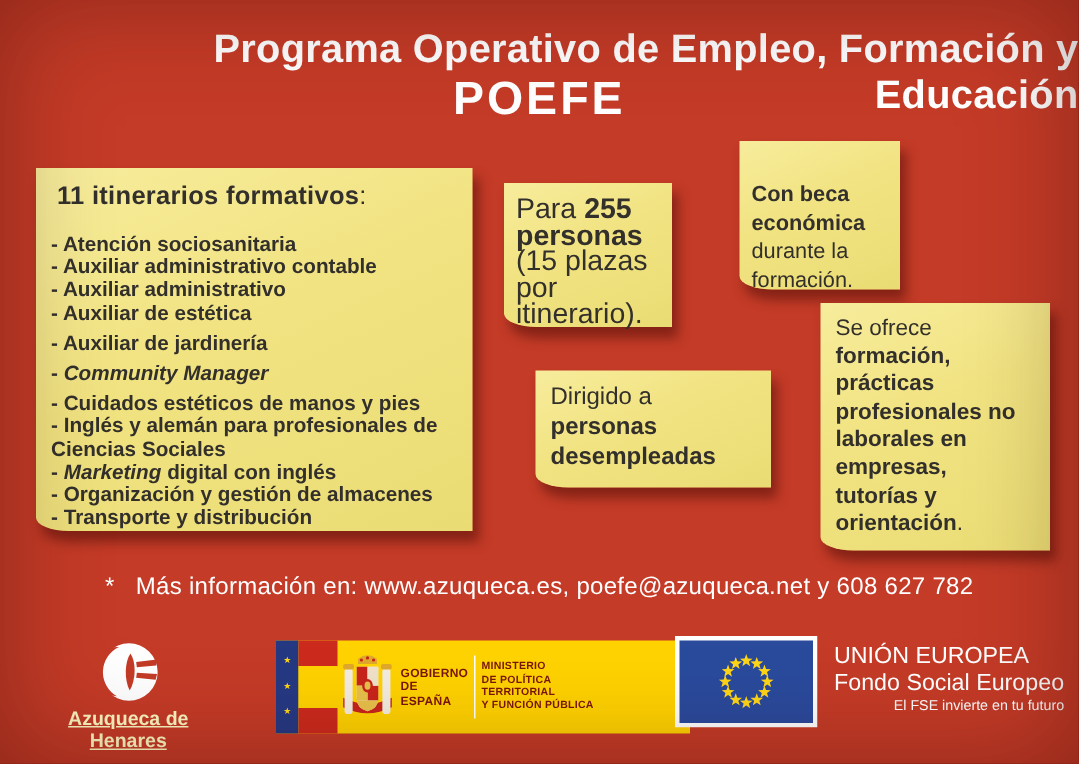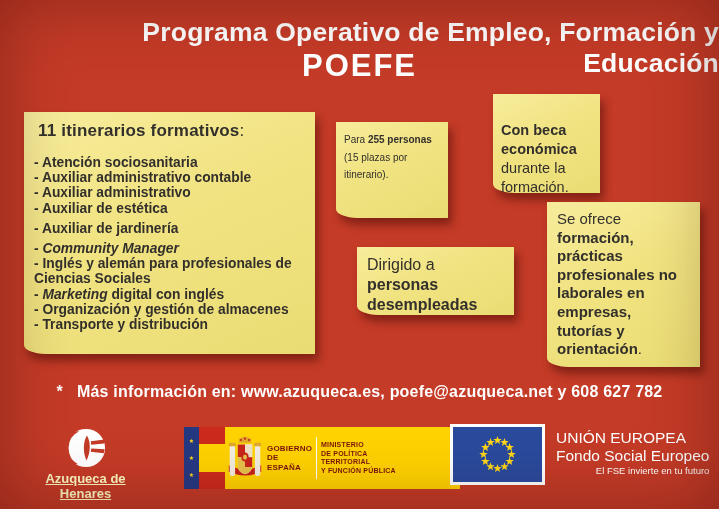--- a/index.html
+++ b/index.html
@@ -34,29 +34,29 @@
   }
   .note .rg{font-weight:normal;}
   .note em{font-style:italic;}
 
   .note-itineraries{left:24px;top:112px;width:291px;height:242px;padding:7px 8px 6px 10px;}
   .note-itineraries .heading{font-size:17px;margin:2px 0 14px 4px;letter-spacing:.2px;}
   .note-itineraries .heading .colon{font-weight:normal;}
   .note-itineraries .item{font-size:13.8px;line-height:15.2px;}
   .note-itineraries .item.gap{margin-top:5px;}
 
-  .note-capacity{left:336px;top:122px;width:112px;height:96px;padding:9px 8px;font-size:10px;line-height:17.5px;}
+  .note-capacity{left:336px;top:122px;width:112px;height:96px;padding:9px 8px;font-size:19px;line-height:17.5px;}
   .note-grant{left:493px;top:94px;width:107px;height:99px;padding:27px 8px;font-size:14.5px;line-height:19px;}
-  .note-target{left:357px;top:247px;width:157px;height:68px;padding:8px 10px;font-size:16px;line-height:20px;}
+  .note-target{left:357px;top:247px;width:157px;height:78px;padding:8px 10px;font-size:16px;line-height:20px;}
   .note-offer{left:547px;top:202px;width:153px;height:165px;padding:8px 10px;font-size:15px;line-height:18.6px;}
 
   
   .info-line{
     position:absolute;top:383px;left:0;right:0;text-align:center;
-    color:#ffffff;font-weight:bold;font-size:16px;letter-spacing:.2px;
+    color:#ffffff;font-weight:normal;font-size:16px;letter-spacing:.2px;
   }
   .info-line .star{margin-right:14px;}
 
   
   .az-block{position:absolute;left:18px;top:427px;width:135px;text-align:center;}
   .az-block svg{display:block;margin:0 auto;}
   .az-label{margin-top:2px;color:#fef9c3;font-weight:bold;font-size:13px;text-decoration:underline;}
 
   .gob-logo{
     position:absolute;left:184px;top:427px;width:276px;height:62px;
@@ -94,20 +94,21 @@
 
   <section class="note note-itineraries">
     <div class="heading"><span>11 itinerarios formativos</span><span class="colon">:</span></div>
     <div class="items">
         <div class="item"><span>- </span><span>Atención sociosanitaria</span></div>
         <div class="item"><span>- </span><span>Auxiliar administrativo contable</span></div>
         <div class="item"><span>- </span><span>Auxiliar administrativo</span></div>
         <div class="item"><span>- </span><span>Auxiliar de estética</span></div>
         <div class="item gap"><span>- </span><span>Auxiliar de jardinería</span></div>
         <div class="item gap"><span>- </span><em>Community Manager</em></div>
+        <div class="item gap"><span>- </span><span>Cuidados estéticos de manos y pies</span></div>
         <div class="item"><span>- </span><span>Inglés y alemán para profesionales de</span><br><span>Ciencias Sociales</span></div>
         <div class="item"><span>- </span><em>Marketing</em><span> digital con inglés</span></div>
         <div class="item"><span>- </span><span>Organización y gestión de almacenes</span></div>
         <div class="item"><span>- </span><span>Transporte y distribución</span></div>
       </div>
   </section>
 
   <section class="note note-capacity">
     <span class="rg">Para </span><span>255 personas</span><span class="rg"> (15 plazas por itinerario).</span>
   </section>

